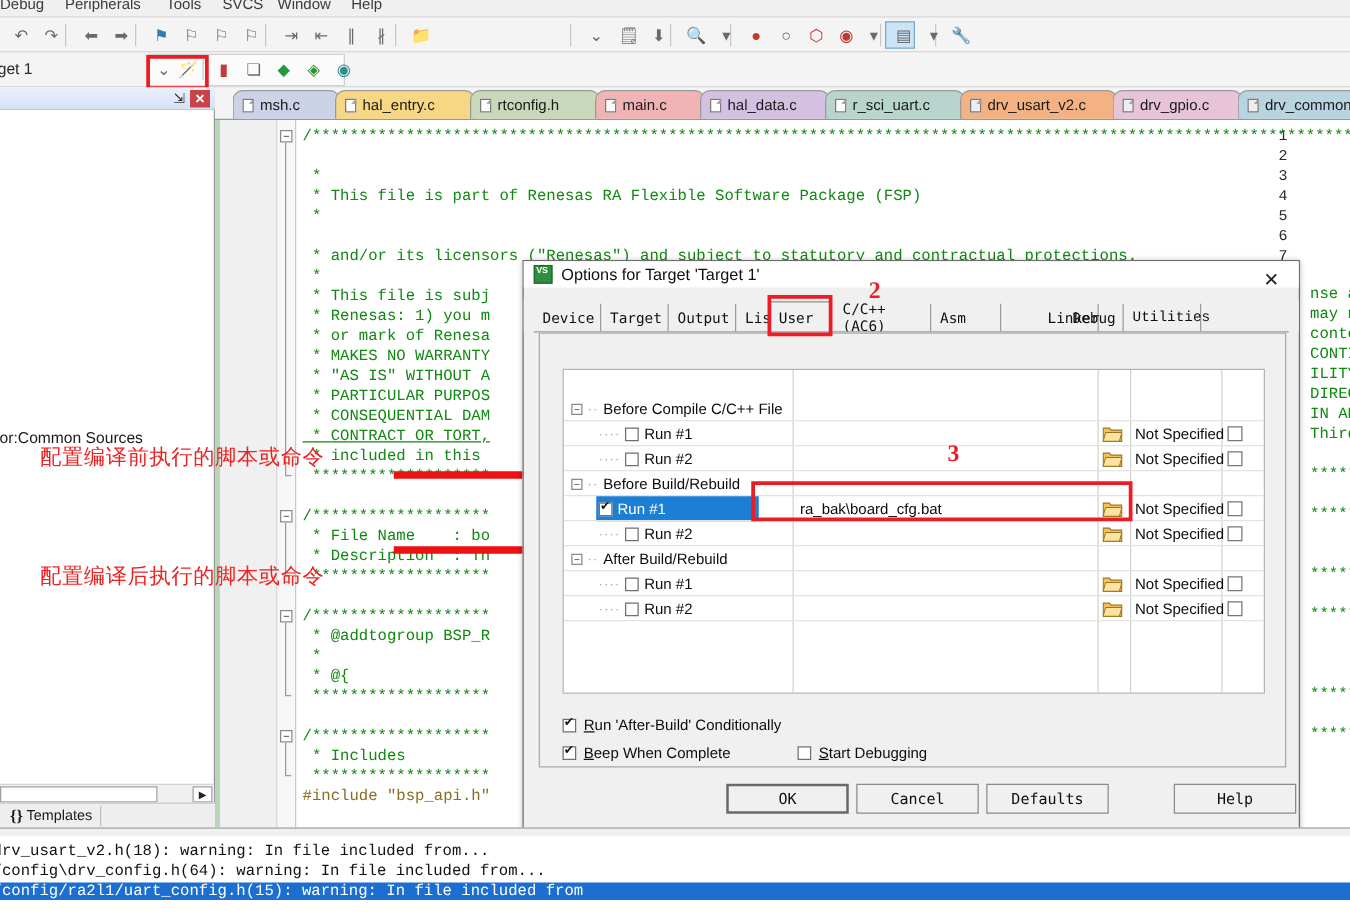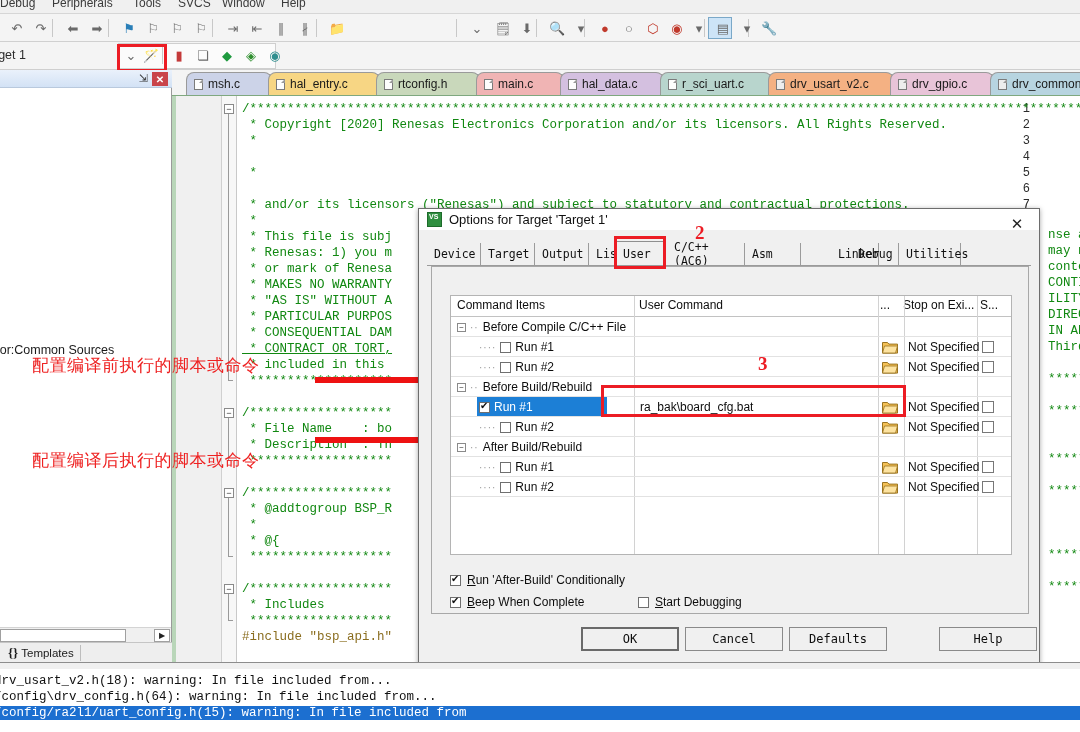--- a/index.html
+++ b/index.html
@@ -455,24 +455,24 @@
       <span>drv_common.c</span>
     </div>
   </div>
 
 <div id="editor">
   <div id="gutter"></div>
   <div id="foldcol"></div>
 <div class="lnum" style="top: 6px;">1</div>
     <div class="cline" style="top: 6px;">/********************************************************************************************************************</div>
     <div class="lnum" style="top: 22px;">2</div>
-    <div class="cline" style="top: 22px;"> * Copyright [2020] Renesas Electronics Corporation and/or its licensors. All Rights Reserved.</div>
     <div class="lnum" style="top: 38px;">3</div>
     <div class="cline" style="top: 38px;"> *</div>
     <div class="lnum" style="top: 54px;">4</div>
+    <div class="cline" style="top: 54px;"> * This file is part of Renesas RA Flexible Software Package (FSP)</div>
     <div class="lnum" style="top: 70px;">5</div>
     <div class="cline" style="top: 70px;"> *</div>
     <div class="lnum" style="top: 86px;">6</div>
     <div class="lnum" style="top: 102px;">7</div>
     <div class="cline" style="top: 102px;"> * and/or its licensors ("Renesas") and subject to statutory and contractual protections.</div>
     <div class="lnum" style="top: 118px;">8</div>
     <div class="cline" style="top: 118px;"> *</div>
     <div class="lnum" style="top: 134px;">9</div>
     <div class="cline" style="top: 134px;"> * This file is subj</div>
     <div class="lnum" style="top: 150px;">10</div>
@@ -594,35 +594,28 @@
       </div>
       <div class="dtab" style="left: 326px; width: 56px;">
         <span>Asm</span>
       </div>
       <div class="dtab" style="left: 384px; width: 48px; margin-left: 28px;">
         <span>Linker</span>
       </div>
       <div class="dtab" style="left: 432px; width: 48px;">
         <span>Debug</span>
       </div>
-      <div class="dtab" style="left: 480px; width: 62px;">
+      <div class="dtab" style="left: 480px; width: 62px; font-family: Liberation Mono, monospace;">
         <span>Utilities</span>
       </div>
       <div style="position: absolute; left: 8px; top: 26px; width: 604px; height: 1px; background: rgb(155, 155, 155);"></div>
     </div>
 
   <div id="dlg-body">
     <div id="cmdtable">
-      <div id="thead">
-        <span class="th" style="left:6px;">Command Items</span>
-        <span class="th" style="left:188px;">User Command</span>
-        <span class="th" style="left:429px;">...</span>
-        <span class="th" style="left:452px;">Stop on Exi...</span>
-        <span class="th" style="left:529px;">S...</span>
-      </div>
     <div class="vline" style="left: 183px; top: 0px; height: 258px;"></div>
         <div class="vline" style="left: 427px; top: 0px; height: 258px;"></div>
         <div class="vline" style="left: 453px; top: 0px; height: 258px;"></div>
         <div class="vline" style="left: 526px; top: 0px; height: 258px;"></div>
         <div class="trow" style="top: 21px;">
           <div class="cell-item" style="left: 6px;">
             <span class="expander">−</span>
             <span class="dashes">··</span>
             <span>Before Compile C/C++ File</span>
           </div>

